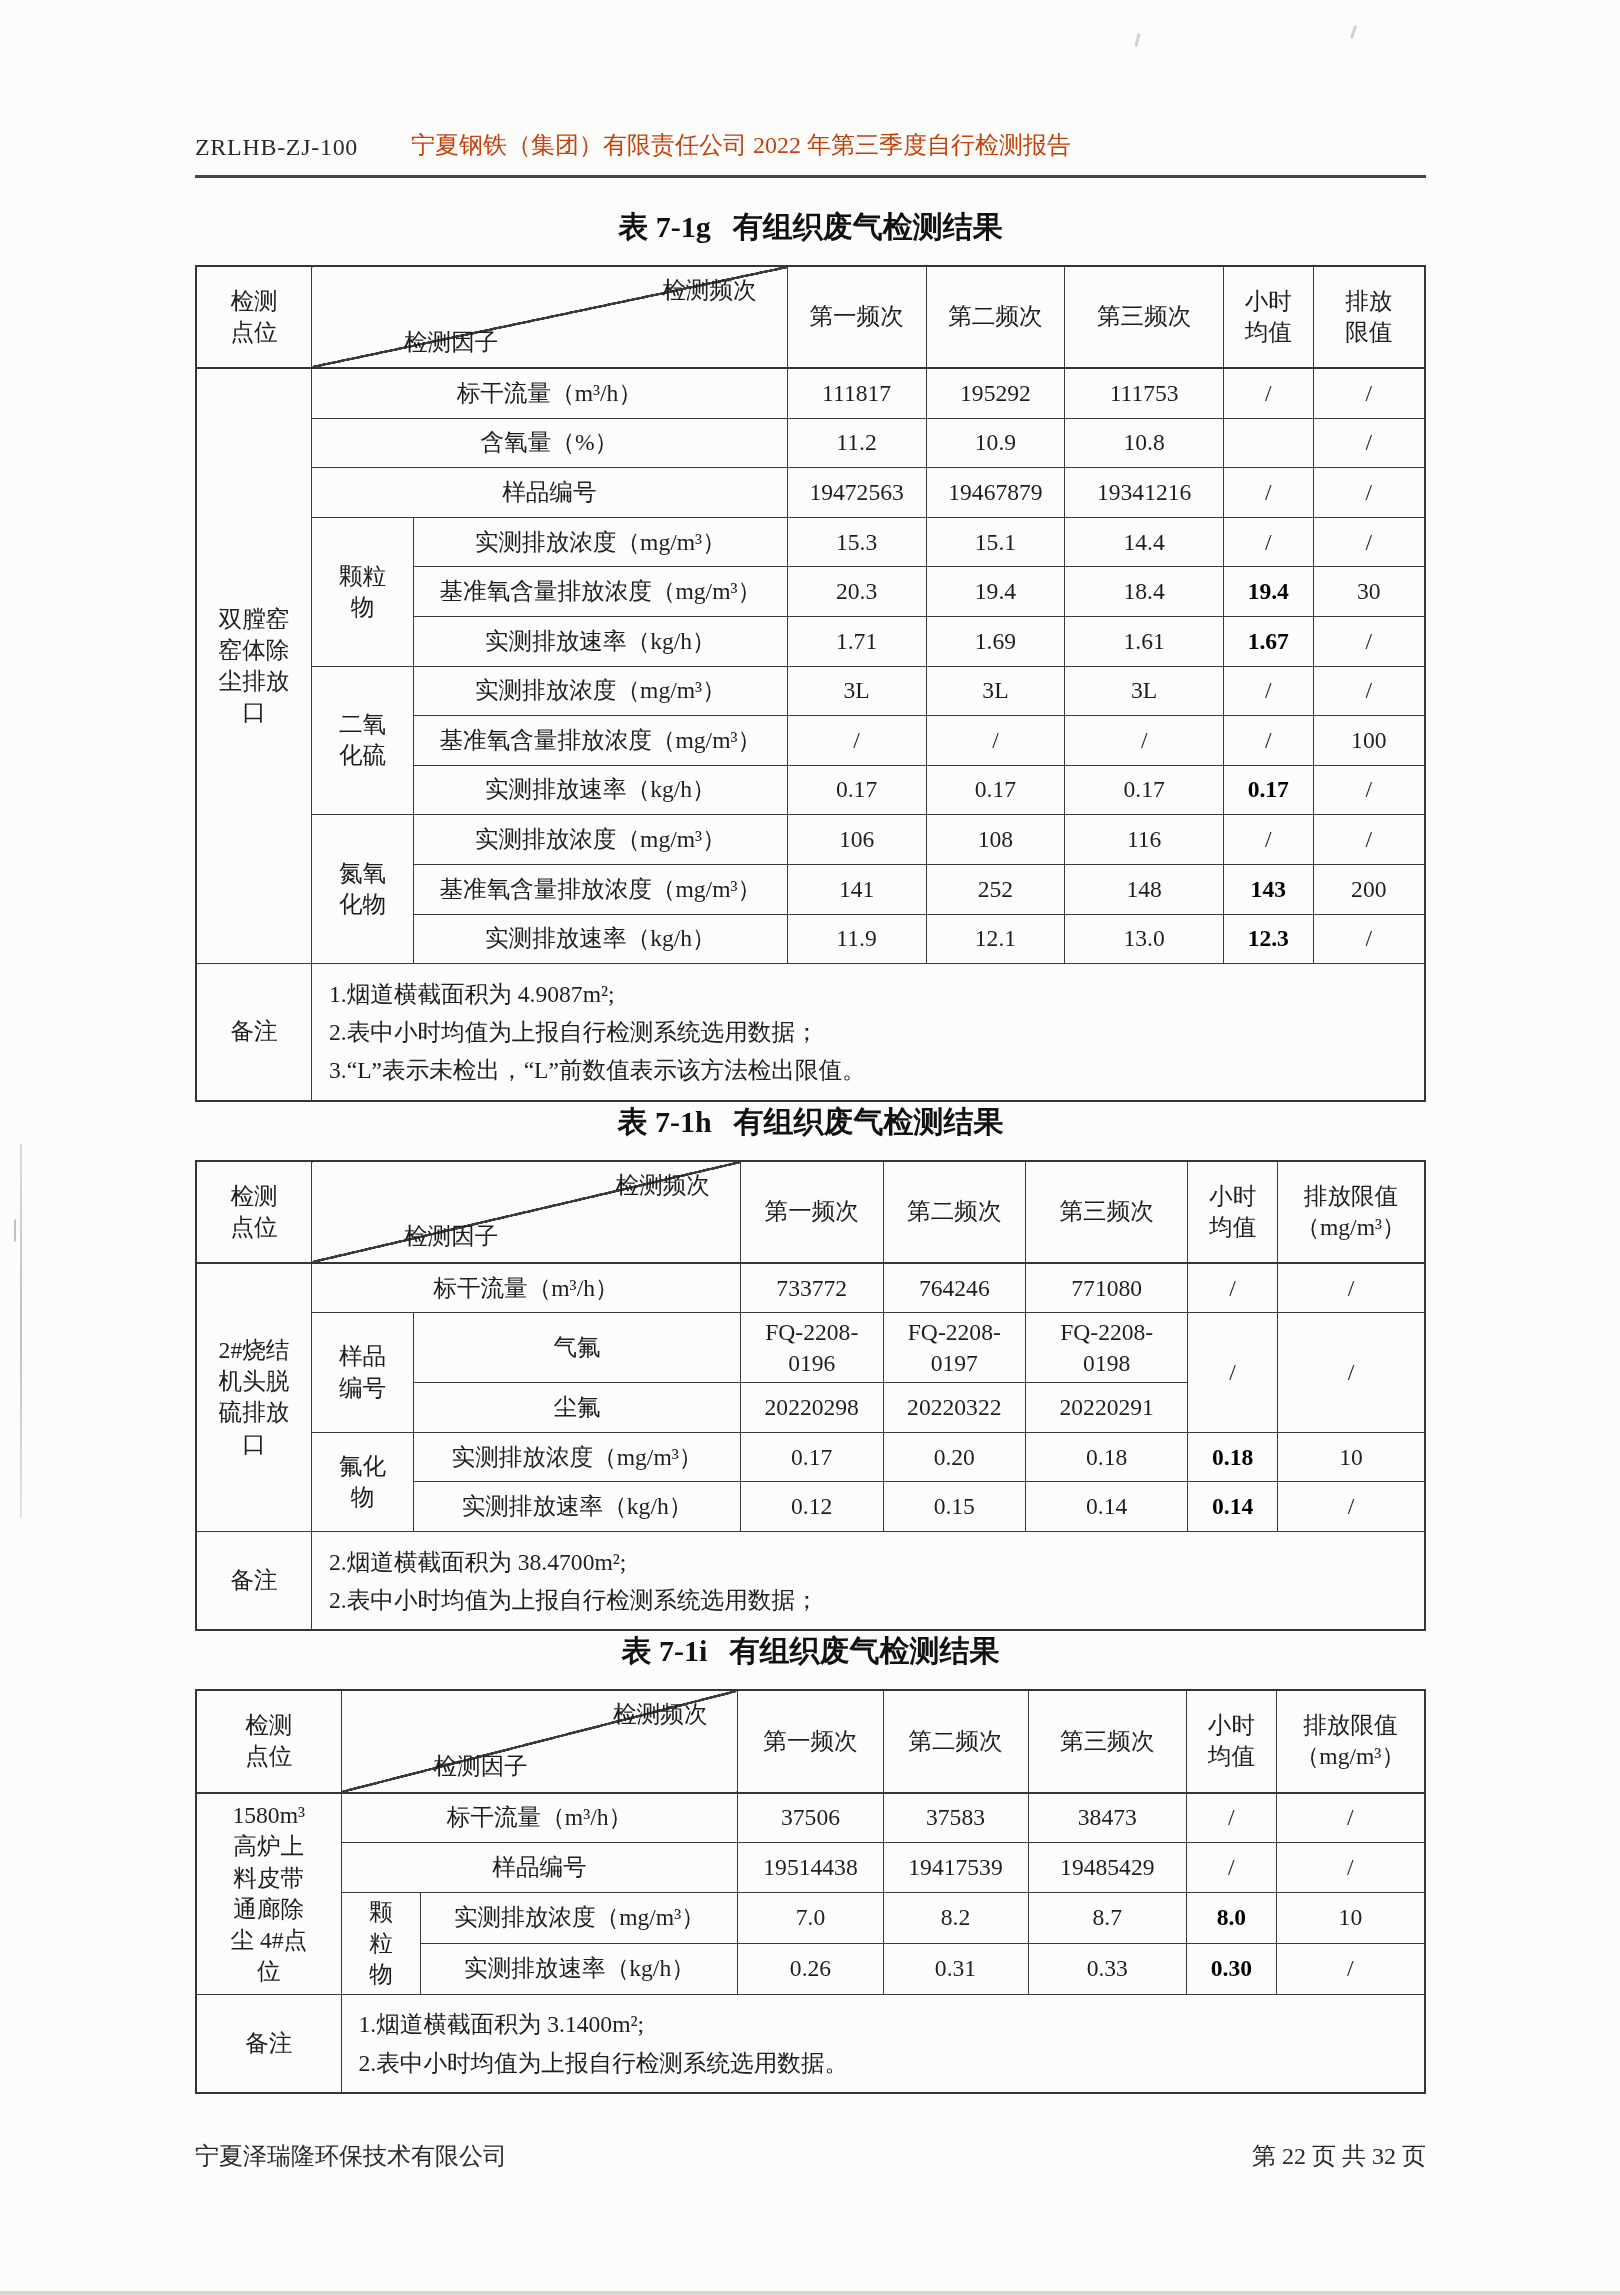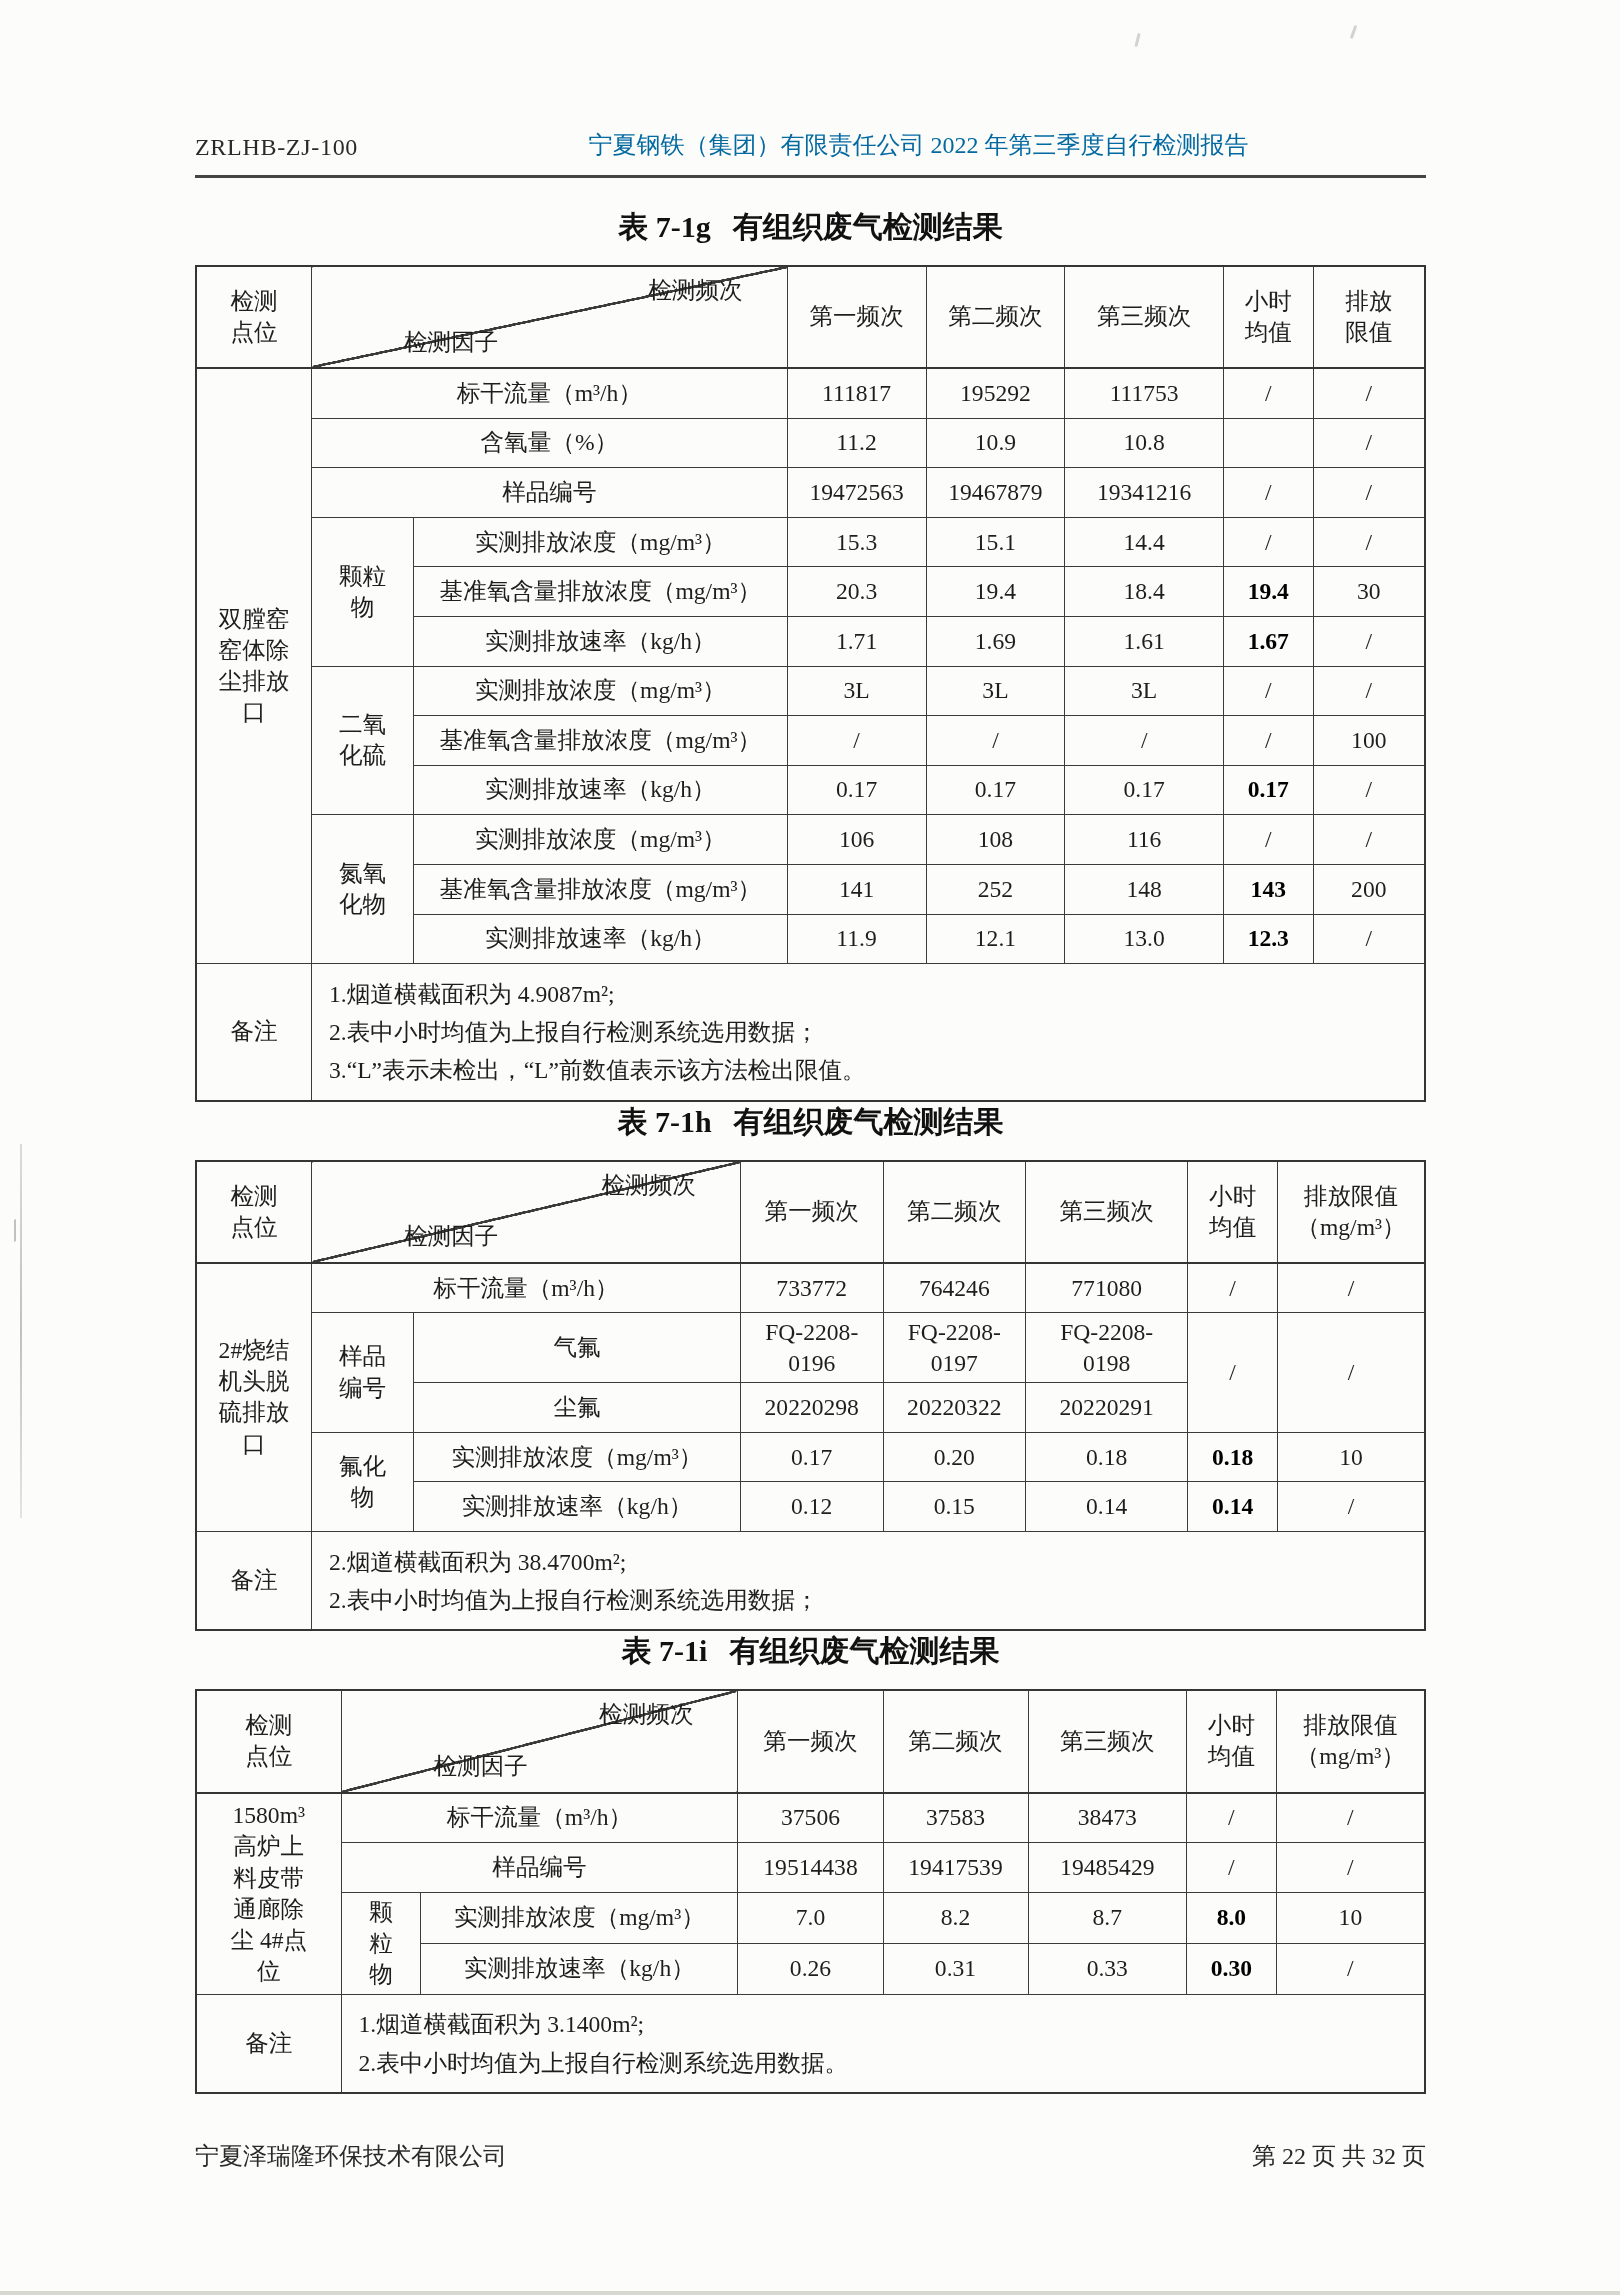--- a/index.html
+++ b/index.html
@@ -5,21 +5,21 @@
   html,body{margin:0;padding:0;}
   body{
     width:1621px;height:2295px;position:relative;overflow:hidden;
     background:#fcfcfa;color:#1e1e1e;
     font-family:"Liberation Serif","DejaVu Serif",serif;
   }
   .content{margin:0 195px;}
   
   .page-header{display:flex;align-items:flex-end;padding-top:93px;font-size:24px;margin-top:36px;}
   .doc-code{width:216px;letter-spacing:0.7px;color:#2a2a2a;}
-  .header-title{flex:1;text-align:center;color:#0369a1;}
+  .header-title{flex:1;color:#c2410c;}
   .header-rule{margin-top:14.4px;height:2.6px;background:#454545;box-shadow:0 4.6px 0 -3.3px #8d8d8d;}
   
   .tbl-section{}
   .tbl-section.first{margin-top:29px;}
   .tbl-caption{text-align:center;font-size:30px;font-weight:bold;color:#111;margin-bottom:17px;}
   .tbl-caption .cap-prefix{margin-right:22px;}
   
   table.tbl{width:100%;border-collapse:collapse;table-layout:fixed;font-size:23.6px;border:2.6px solid #353535;}
   .tbl th,.tbl td{
     border:1.3px solid #3b3b3b;text-align:center;vertical-align:middle;
@@ -34,21 +34,21 @@
   .tbl td.bold{font-weight:bold;color:#000;}
   .tbl td.notes-label{padding:3.9px 11.8px;}
   .tbl td.notes{text-align:left;padding:10.5px 17px;height:auto;}
   .note-line{line-height:1.62;}
   
   .th-diag{position:relative;padding:0;
     background:linear-gradient(to bottom right,
       transparent 0,transparent calc(50% - 1.3px),
       #3b3b3b calc(50% - 1.3px),#3b3b3b calc(50% + 1.3px),
       transparent calc(50% + 1.3px),transparent 100%);}
-  .diag-top{position:absolute;top:7.9px;right:44px;}
+  .diag-top{position:absolute;top:7.9px;right:30px;}
   .diag-bottom{position:absolute;bottom:9.2px;left:92px;}
   
   .t0 .c1{width:9.4%}.t0 .c2{width:8.3%}.t0 .c3{width:30.4%}.t0 .c4{width:11.3%}
   .t0 .c5{width:11.3%}.t0 .c6{width:12.9%}.t0 .c7{width:7.3%}.t0 .c8{width:9.1%}
   .t1 .c1{width:9.4%}.t1 .c2{width:8.3%}.t1 .c3{width:26.6%}.t1 .c4{width:11.6%}
   .t1 .c5{width:11.6%}.t1 .c6{width:13.2%}.t1 .c7{width:7.3%}.t1 .c8{width:12.0%}
   .t2 .c1{width:11.8%}.t2 .c2{width:6.5%}.t2 .c3{width:25.8%}.t2 .c4{width:11.8%}
   .t2 .c5{width:11.8%}.t2 .c6{width:12.9%}.t2 .c7{width:7.3%}.t2 .c8{width:12.1%}
   
   .page-footer{display:flex;justify-content:space-between;font-size:24px;margin-top:46px;color:#2a2a2a;}

